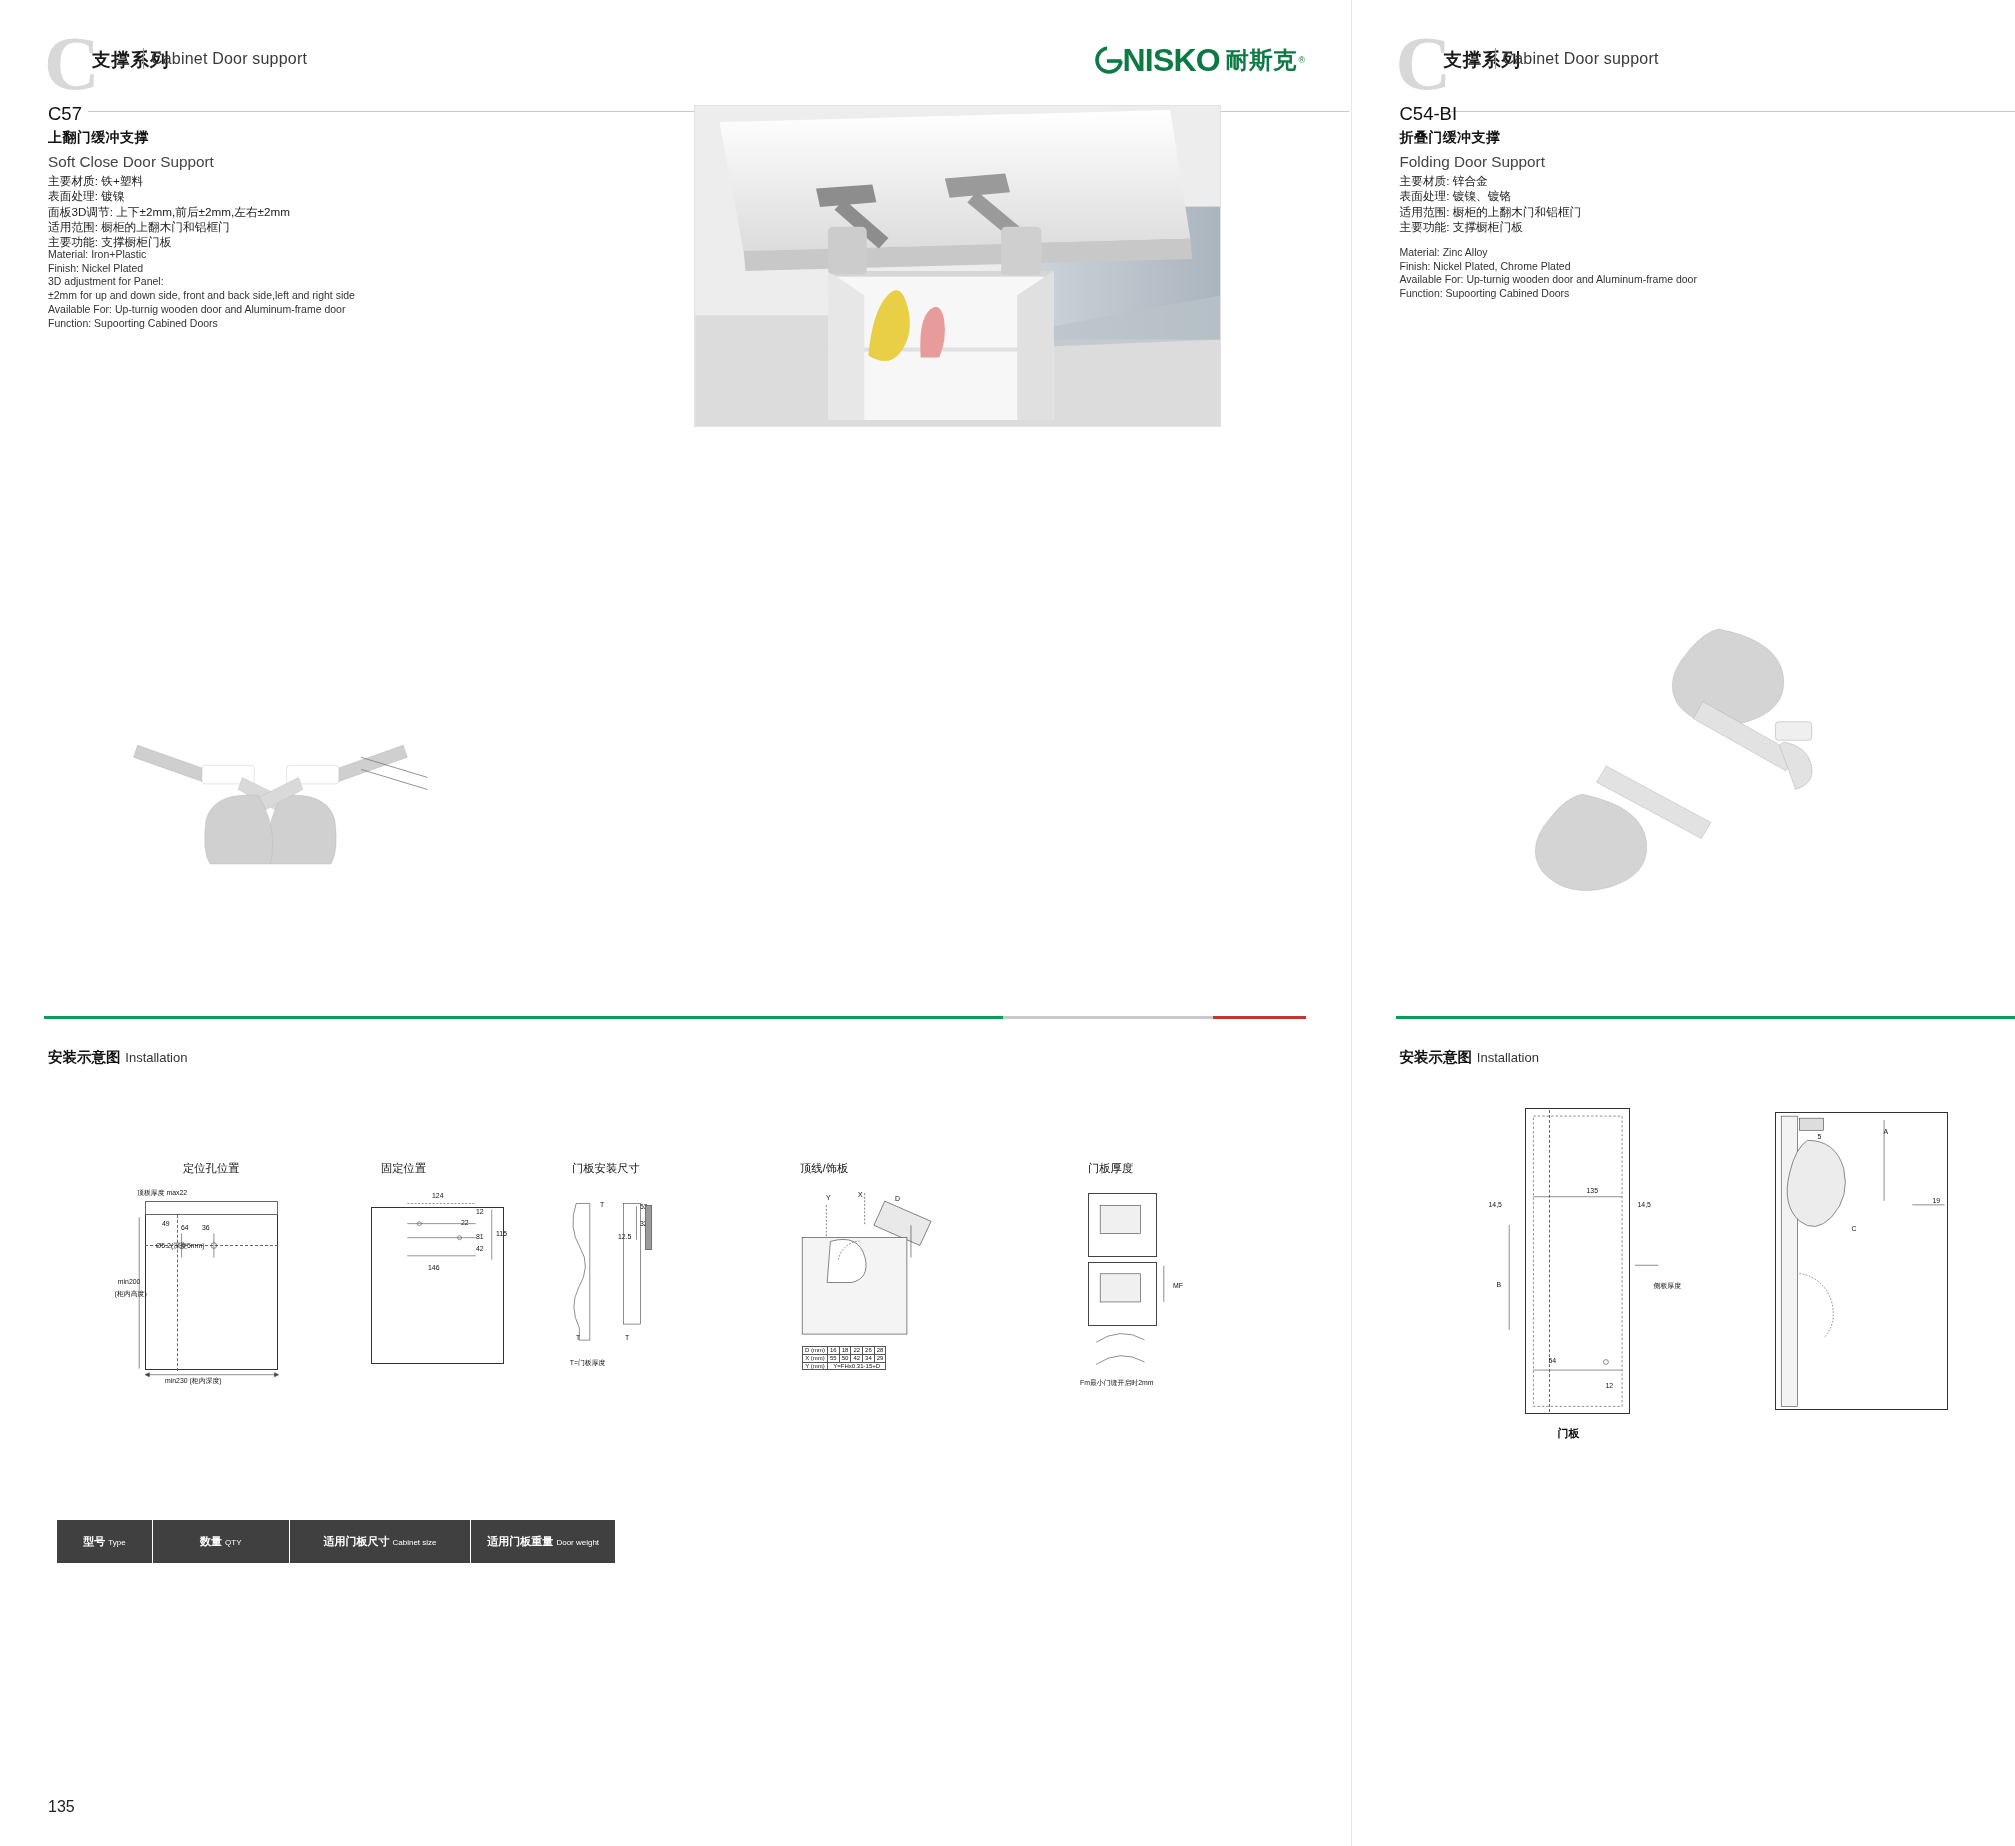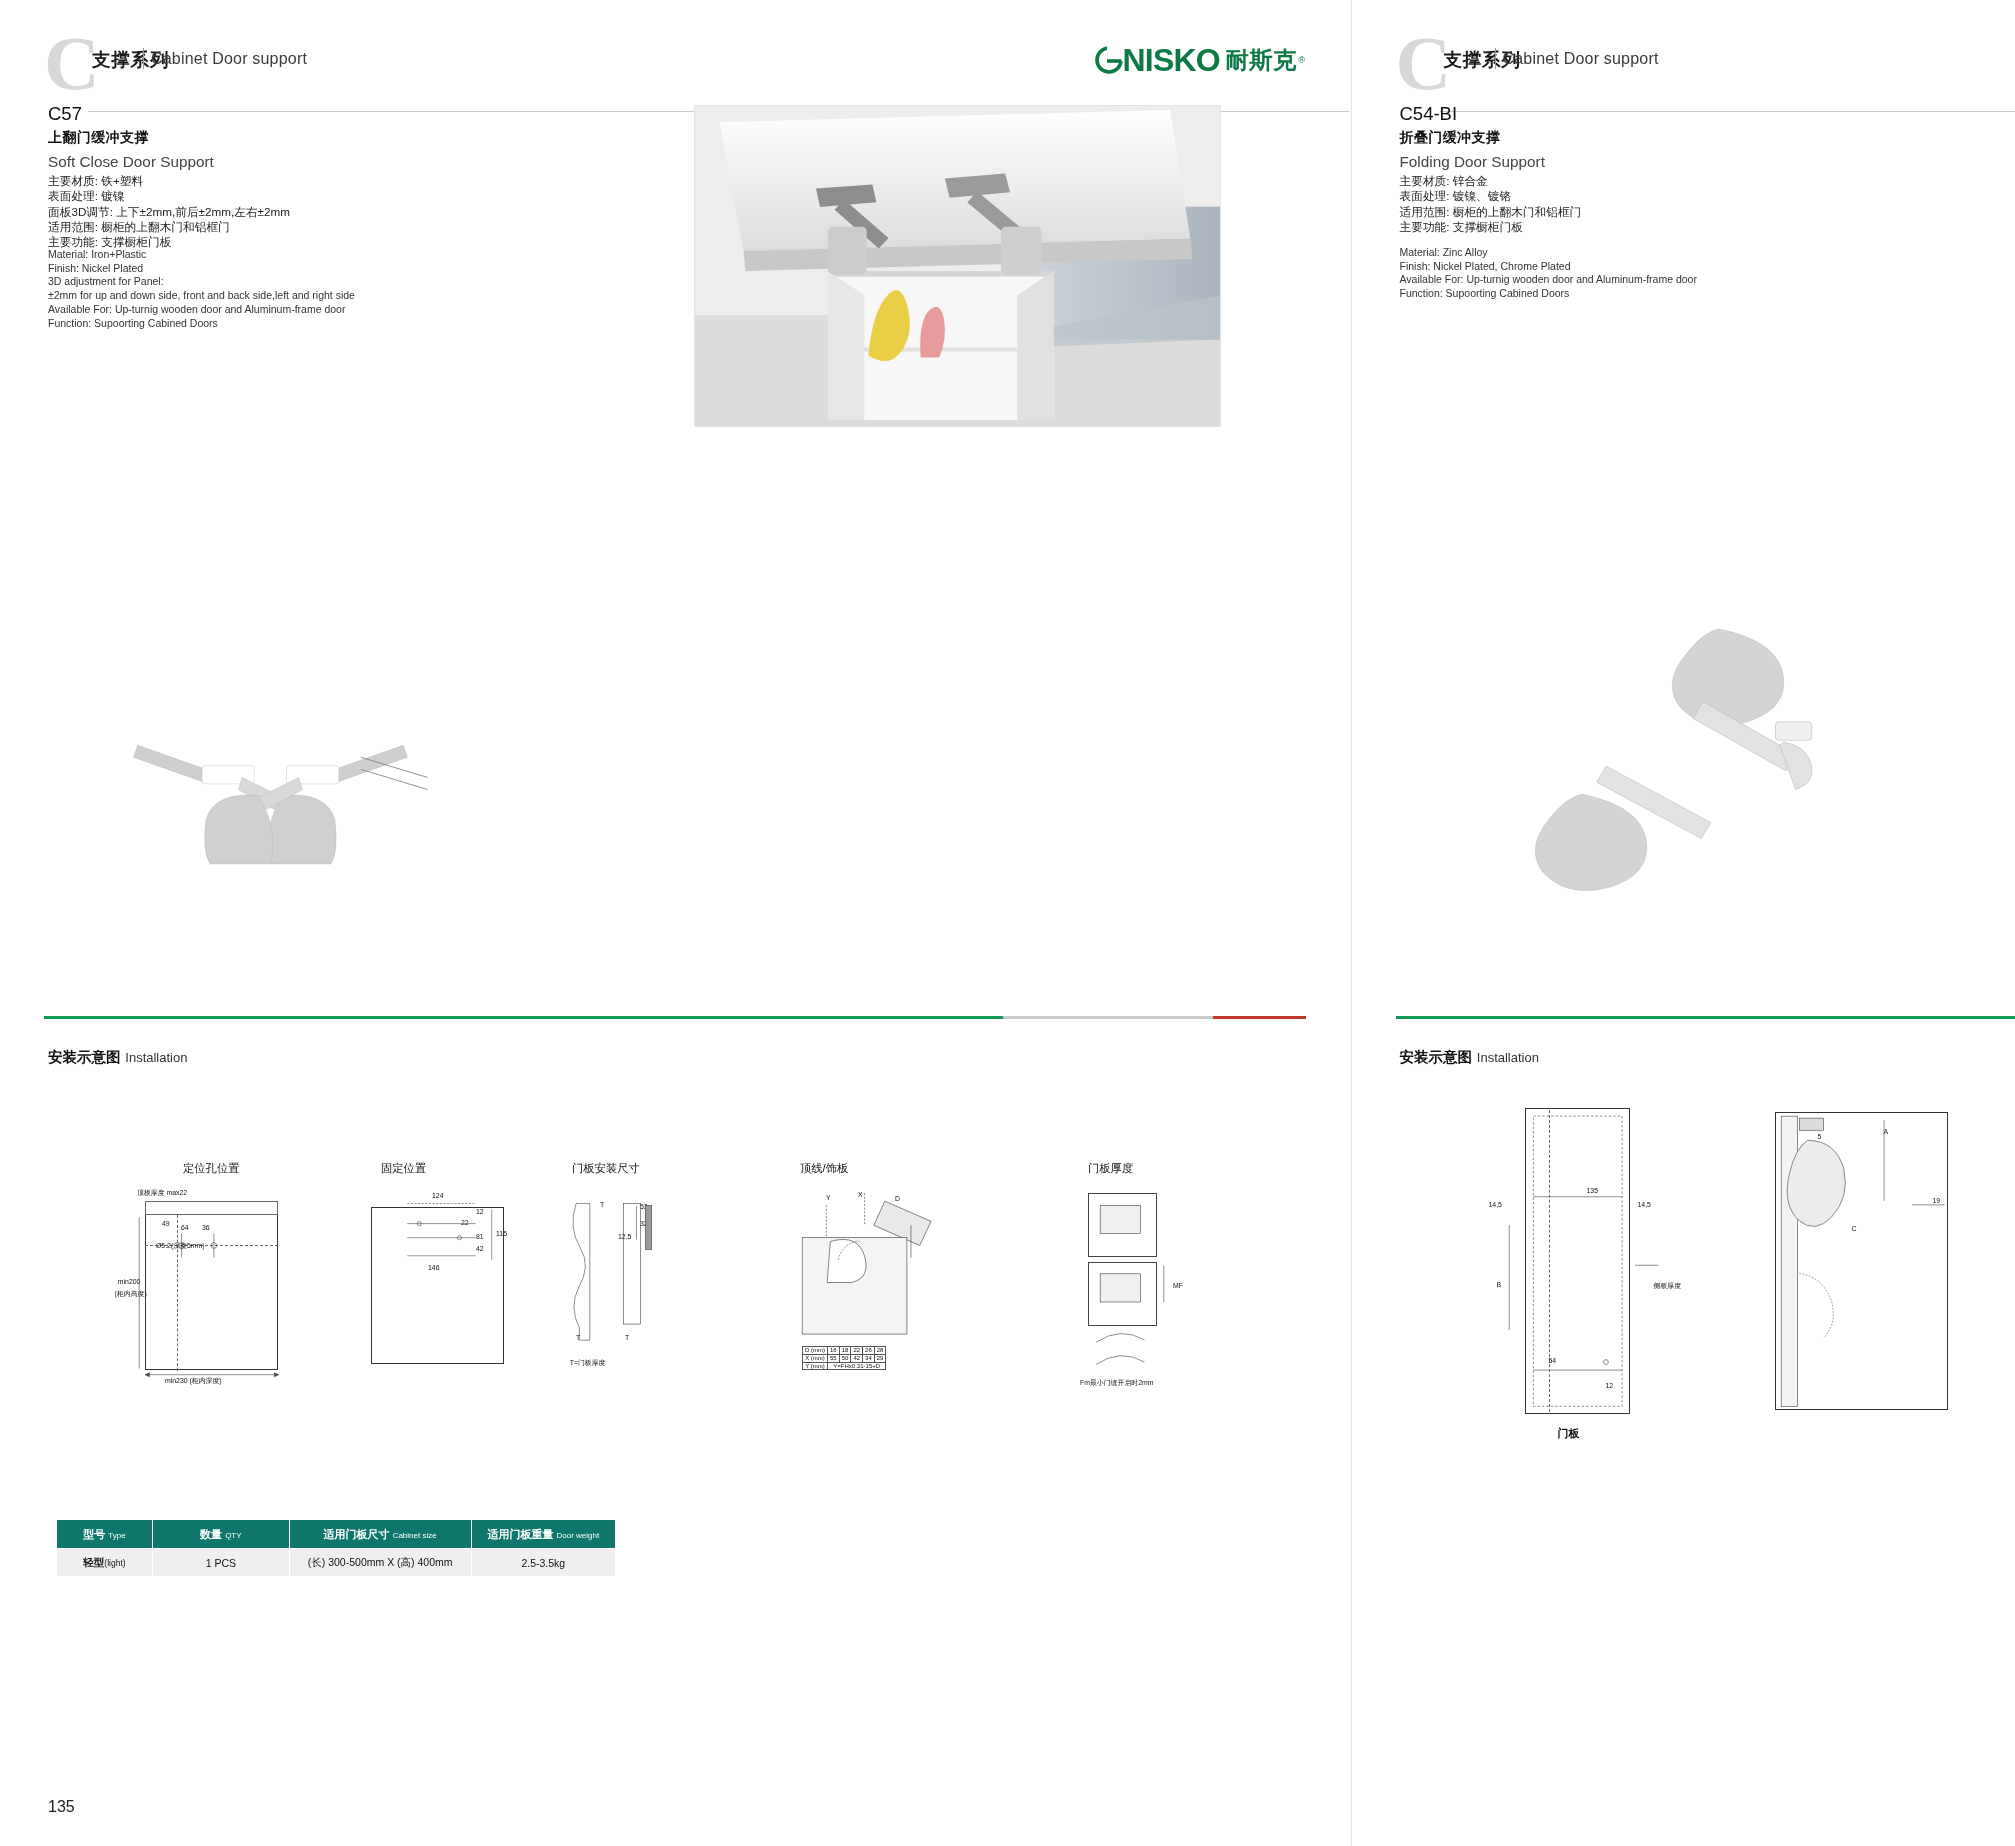--- a/index.html
+++ b/index.html
@@ -58,21 +58,21 @@
   .inst-rule-green { position:absolute; left:0; top:0; width:959px; height:2.8px; background:#119a55; }
   .inst-rule-grey  { position:absolute; left:959px; top:0; width:210px; height:2.8px; background:#c9c9c9; }
   .inst-rule-red   { position:absolute; left:1169px; top:0; width:93px; height:2.8px; background:#c0392b; }
   .inst-title { position:absolute; left:48px; font-size:14.5px; color:#111; font-weight:700; }
   .inst-title span.en { font-weight:400; font-size:13px; color:#333; margin-left:4.8px;}
 
   
   table { border-collapse:separate; border-spacing:1.6px; }
   .tbl-left { position:absolute; left:56px; top:1519px; width:560px; }
   .tbl-left th {
-    background:#0f766e; color:#fff; font-size:11px; font-weight:700; height:28px; text-align:center;margin-top:40px;
+    background:#404040; color:#fff; font-size:11px; font-weight:700; height:43px; text-align:center;margin-top:40px;
   }
   .tbl-left th .en { font-size:8px; font-weight:400; }
   .tbl-left td {
     background:#efefef; color:#111; font-size:10.5px; height:27px; text-align:center;
   }
   .tbl-left td.model { font-weight:700; }
   .tbl-left td.model .en { font-weight:400; font-size:8.5px; }
 
   
   .pgno { position:absolute; bottom:31px; font-size:16px; color:#222; }
@@ -355,28 +355,20 @@
             <span>适用门板尺寸</span>
             <span class="en">Cabinet size</span>
           </th>
           <th style="width:153px;">
             <span>适用门板重量</span>
             <span class="en">Door weight</span>
           </th>
         </tr>
       </thead>
       <tbody>
-        <tr>
-          <td class="model">
-            <span>轻型</span><span class="en">(light)</span>
-          </td>
-          <td>1 PCS</td>
-          <td>(长) 300-500mm X (高) 400mm</td>
-          <td>2.5-3.5kg</td>
-        </tr>
       </tbody>
     </table>
 
     <div class="pgno l">135</div>
   </div>
 
   <div class="page">
 
     <div class="hdr">
       <div class="hdr-c">C</div>

